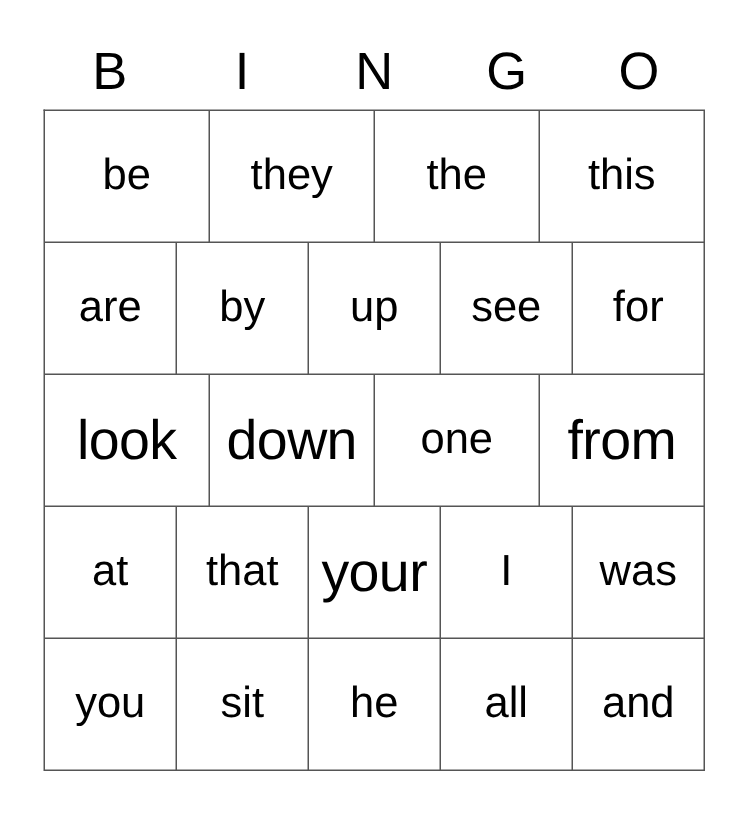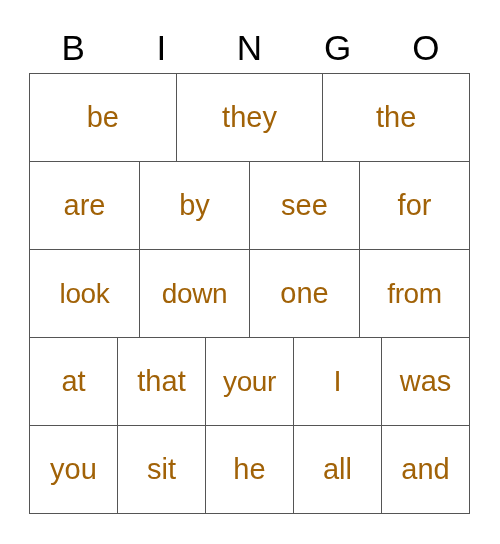--- a/index.html
+++ b/index.html
@@ -61,29 +61,29 @@
     border-bottom: 1px solid #555555;
     display: flex;
     align-items: center;
     justify-content: center;
     background: #ffffff;
     overflow: hidden;
   }
   .cell-text {
     font-size: 29px;
     line-height: 1;
-    color: #a16207;
+    color: #000000;
     white-space: nowrap;
     text-align: center;
     transform-origin: center center;
     user-select: none;
   }
   
   .cell-text.tight {
-    font-size: 28px;
+    font-size: 37px;
     letter-spacing: -0.4px;
   }
 </style>
 </head>
 <body>
 
 <div class="bingo-card">
 
   <div class="header-row">
     <div class="header-cell">B</div>
@@ -98,28 +98,34 @@
     <div class="grid-row">
       <div class="grid-cell">
           <span class="cell-text">be</span>
         </div>
       <div class="grid-cell">
           <span class="cell-text">they</span>
         </div>
       <div class="grid-cell">
           <span class="cell-text">the</span>
         </div>
+      <div class="grid-cell">
+          <span class="cell-text">this</span>
+        </div>
     </div>
 
     <div class="grid-row">
       <div class="grid-cell">
           <span class="cell-text">are</span>
         </div>
       <div class="grid-cell">
           <span class="cell-text">by</span>
+        </div>
+      <div class="grid-cell">
+          <span class="cell-text">up</span>
         </div>
       <div class="grid-cell">
           <span class="cell-text">see</span>
         </div>
       <div class="grid-cell">
           <span class="cell-text">for</span>
         </div>
     </div>
 
     <div class="grid-row">

